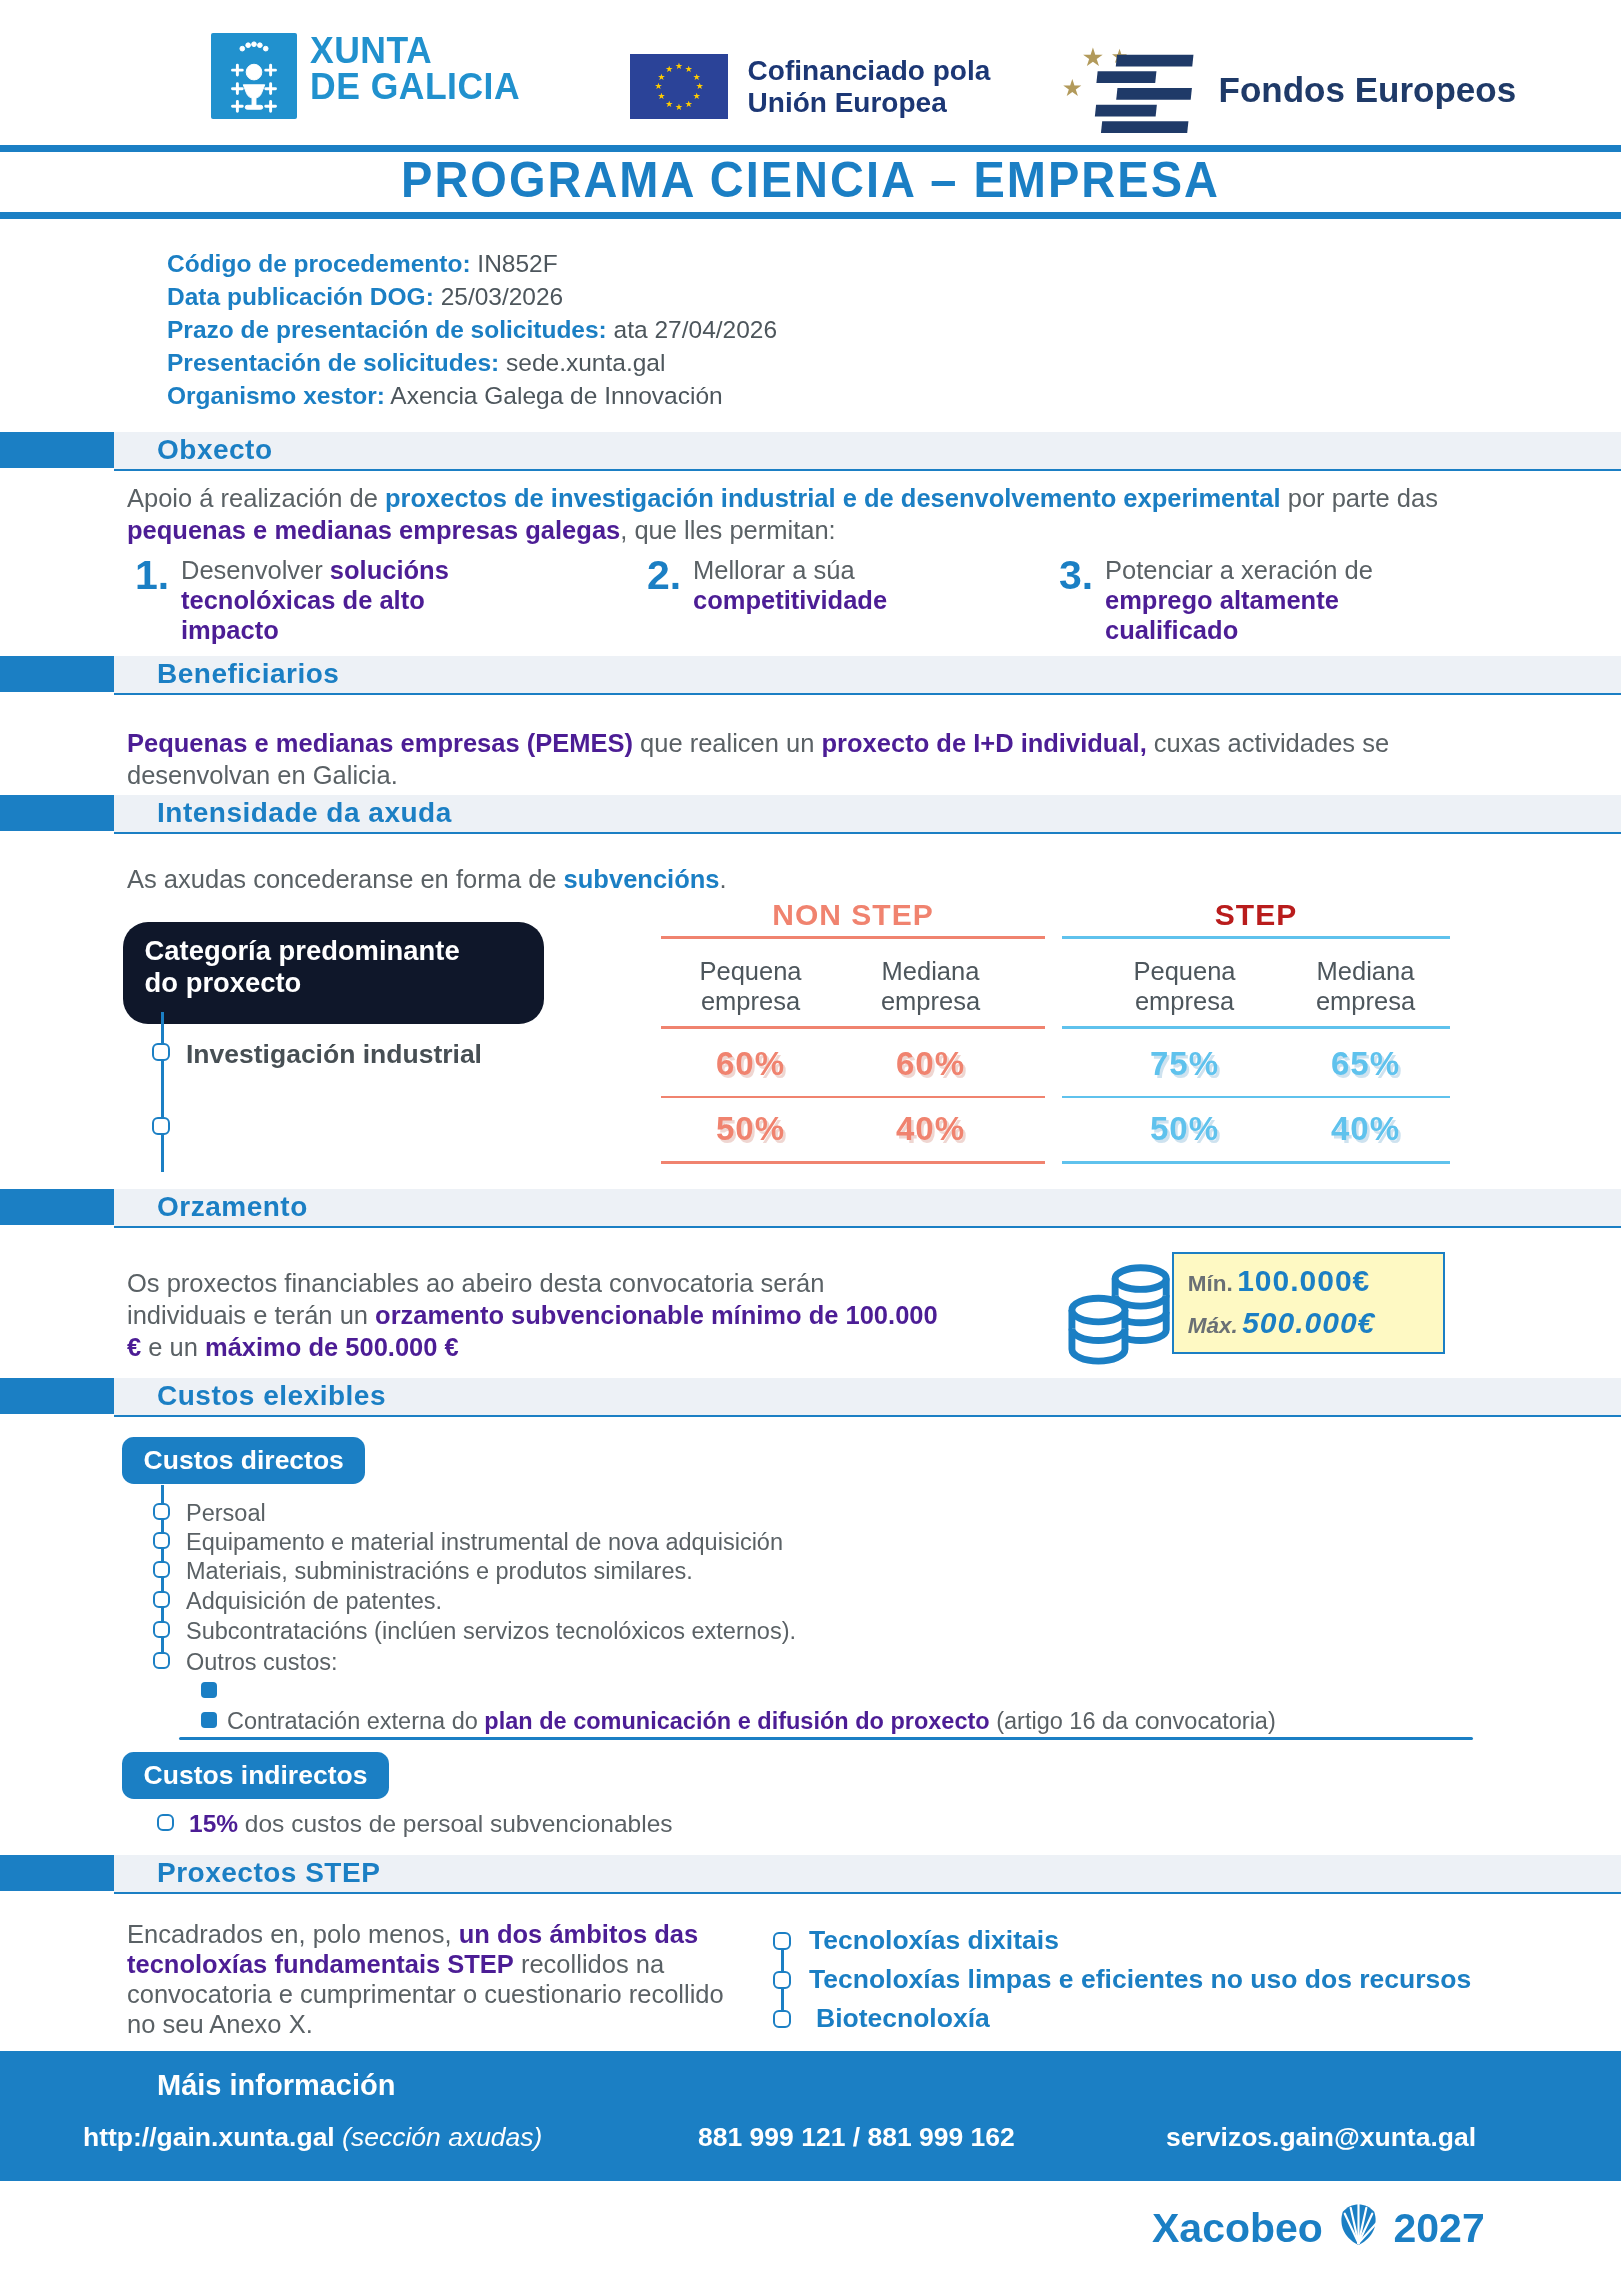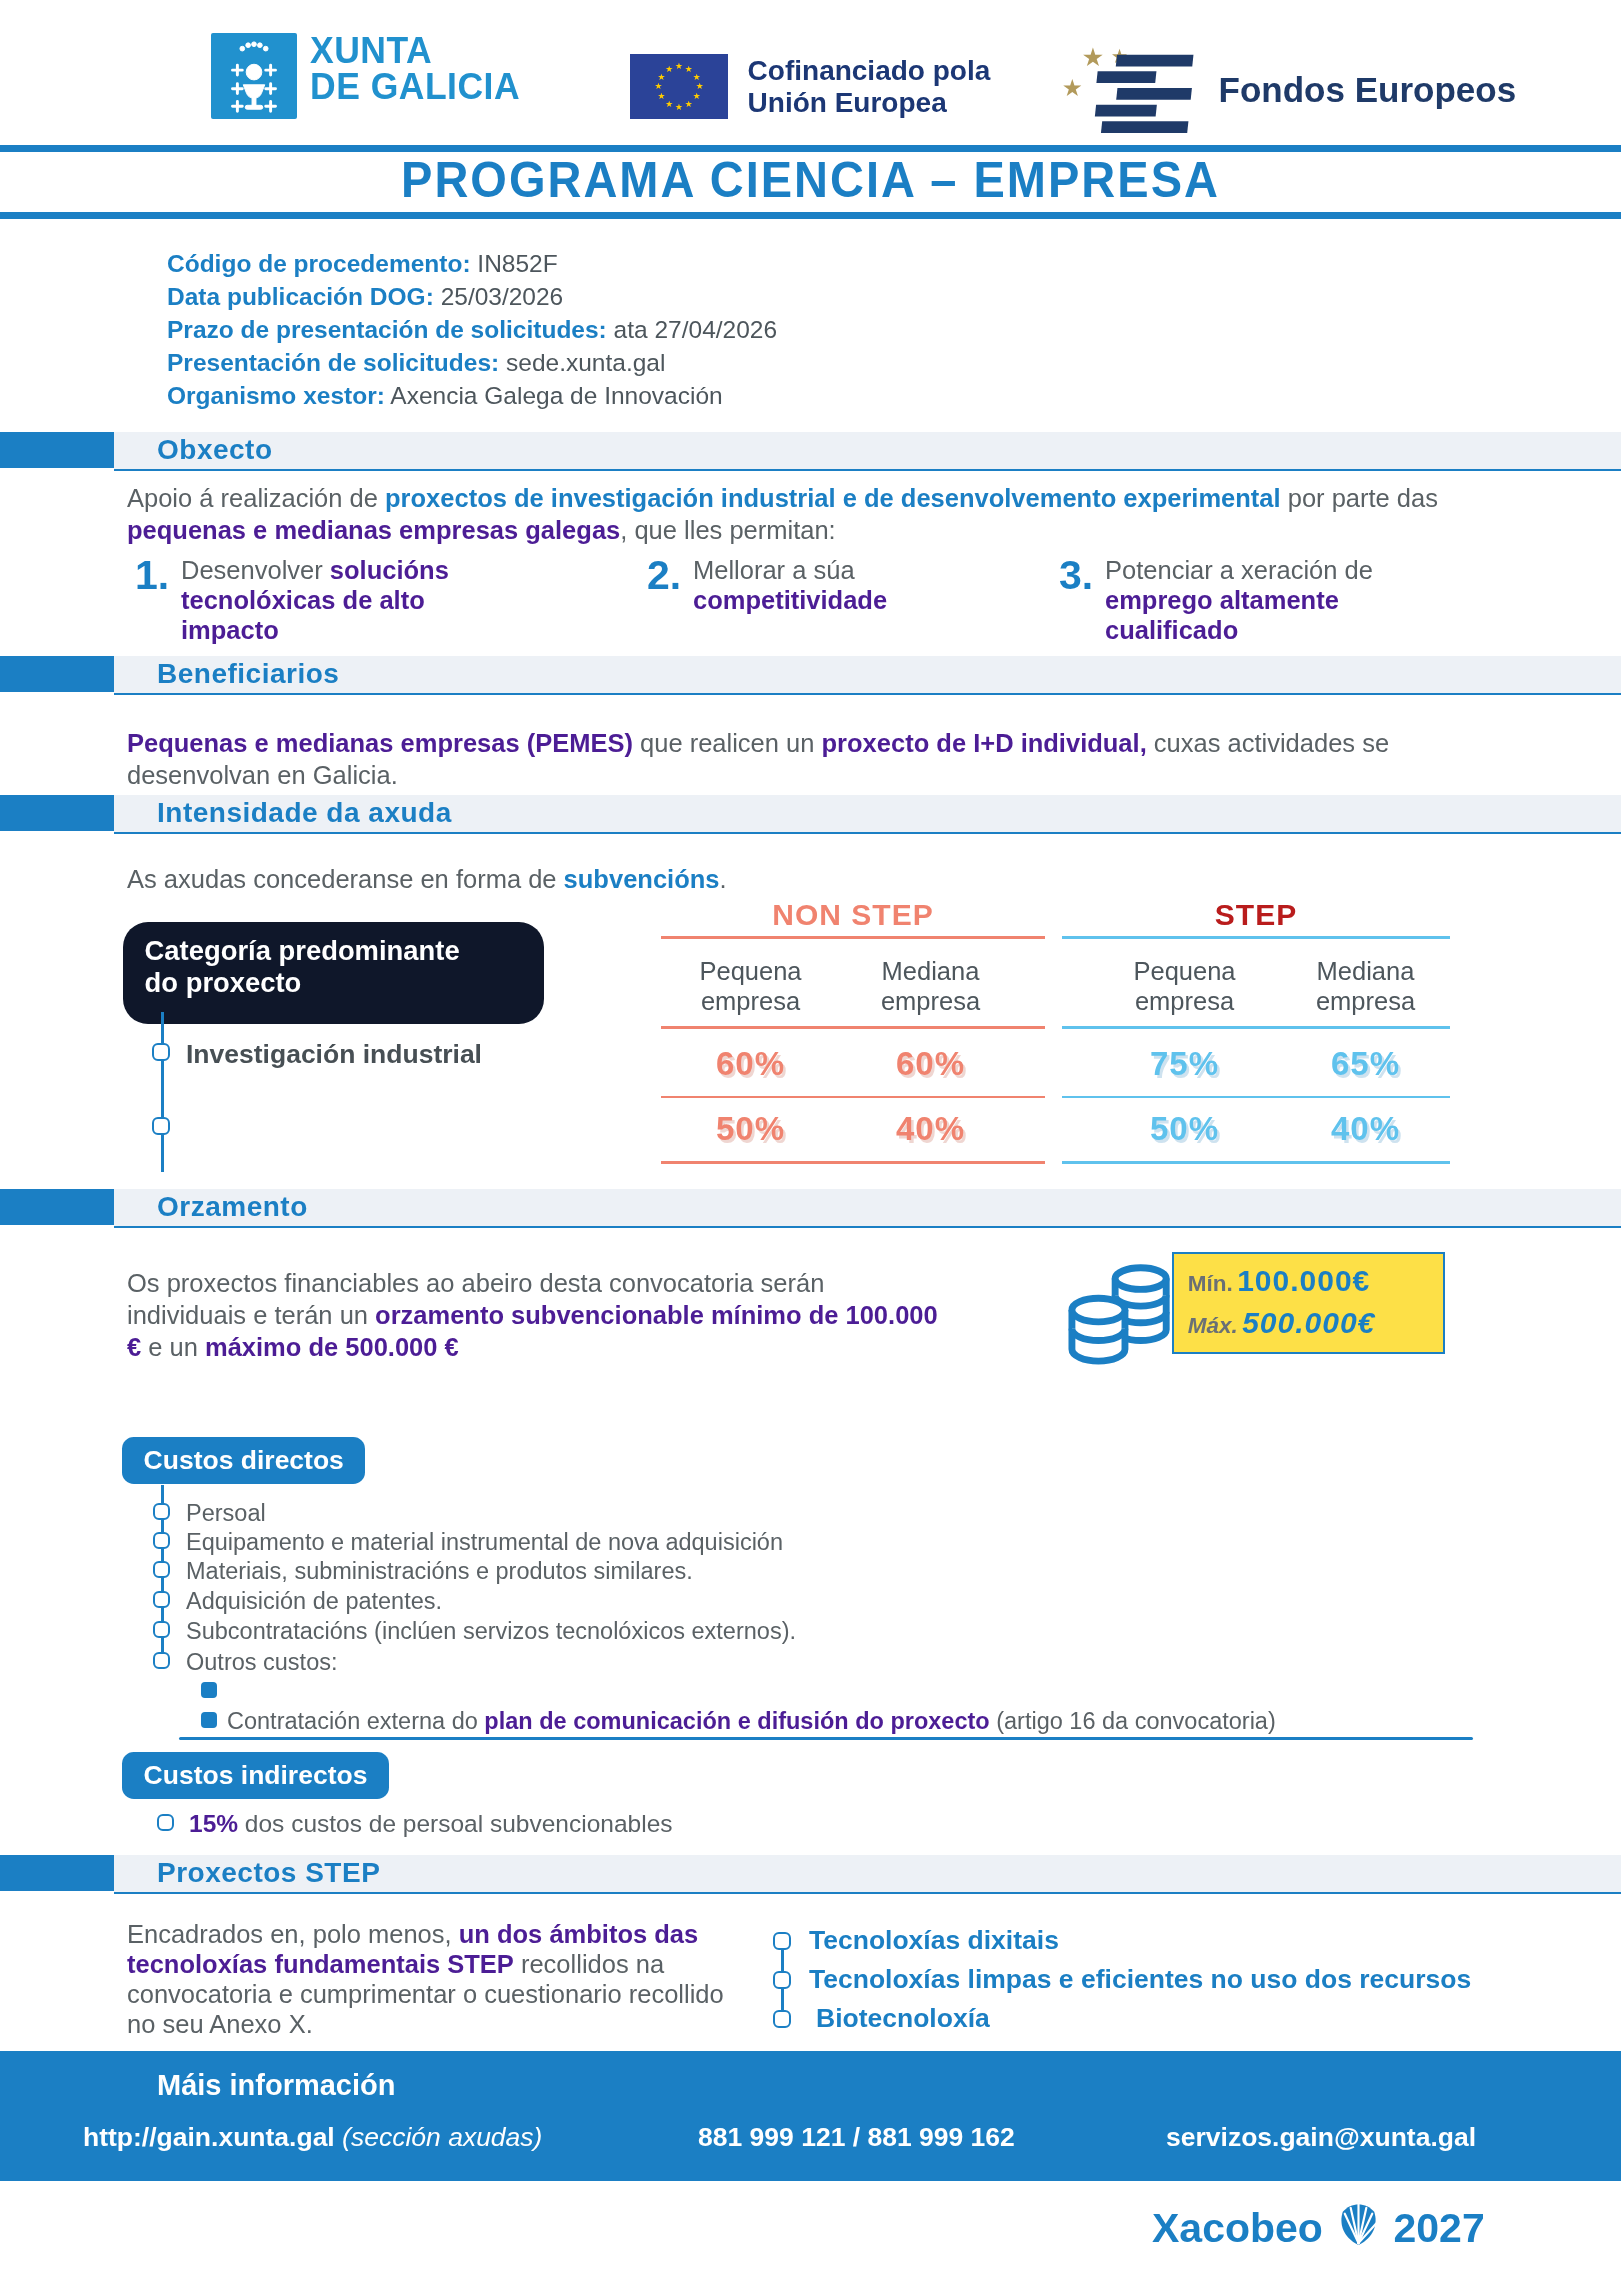--- a/index.html
+++ b/index.html
@@ -49,21 +49,21 @@
   .col-head{position:absolute;width:147px;text-align:center;font-size:25.5px;line-height:30px;color:#4d565c;}
   .row-label{position:absolute;font-size:26.5px;font-weight:700;color:#474f54;line-height:30px;}
   .pct{position:absolute;width:147px;text-align:center;font-size:33px;font-weight:800;letter-spacing:1px;}
   .p-non{color:#f0836f;text-shadow:2.5px 2.9px 0 rgba(190,90,70,0.25);}
   .p-step{color:#5fc2ed;text-shadow:2.5px 2.9px 0 rgba(60,140,190,0.25);}
   .vline{position:absolute;width:2.9px;background:#1b7fc4;}
   .sq{position:absolute;width:17.6px;height:17.6px;border:2.9px solid #1b7fc4;border-radius:5.9px;background:#fff;box-sizing:border-box;}
   .sq-fill{position:absolute;width:15.7px;height:15.7px;border-radius:3.9px;background:#1b7fc4;}
 
   
-  .money-box{position:absolute;left:1172px;top:1252px;width:269px;height:98px;border:2.9px solid #1b7fc4;background:#fde047;}
+  .money-box{position:absolute;left:1172px;top:1252px;width:269px;height:98px;border:2.9px solid #1b7fc4;background:#fef9c3;}
   .money-row{position:absolute;left:13.7px;white-space:nowrap;}
   .money-lbl{font-size:22.5px;font-weight:700;color:#6a7075;}
   .money-val{font-size:30px;font-weight:800;color:#1b7fc4;letter-spacing:1px;}
 
   
   .badge{position:absolute;background:#1b7fc4;color:#fff;font-weight:700;font-size:26.5px;
       padding:7.8px 21.6px;border-radius:11.8px;}
   .cd-item{position:absolute;font-size:23.5px;color:#5a6165;white-space:nowrap;}
   .divider{position:absolute;height:2.9px;background:#1b7fc4;border-radius:2px;}
 
@@ -275,20 +275,25 @@
         <ellipse cx="78" cy="22" rx="26" ry="11"></ellipse>
         <path d="M52 39 a26 11 0 0 0 52 0"></path>
         <path d="M52 56 a26 11 0 0 0 52 0"></path>
         <path d="M8 54 v40 a27 12 0 0 0 54 0 v-40"></path>
         <ellipse cx="35" cy="54" rx="27" ry="12"></ellipse>
         <path d="M8 73 a27 12 0 0 0 54 0"></path>
       </g>
     </svg>
   </div>
 
+  <div class="sec" style="top:1378px;">
+    <div class="block"></div>
+    <div class="band"></div>
+    <div class="lbl">Custos elexibles</div>
+  </div>
 
   <div class="badge" style="left:122px;top:1437px;">Custos directos</div>
   <div class="vline" style="left:161px;top:1485px;height:181px;width:2.5px;"></div>
 
   <div class="sq" style="left:153px;top:1503px;width:16.7px;height:16.7px;border-width:2.5px;"></div>
   <div class="cd-item" style="left:186px;top:1500px;">Persoal</div>
   <div class="sq" style="left:153px;top:1532px;width:16.7px;height:16.7px;border-width:2.5px;"></div>
   <div class="cd-item" style="left:186px;top:1529px;">Equipamento e material instrumental de nova adquisición</div>
   <div class="sq" style="left:153px;top:1561px;width:16.7px;height:16.7px;border-width:2.5px;"></div>
   <div class="cd-item" style="left:186px;top:1558px;">Materiais, subministracións e produtos similares.</div>

